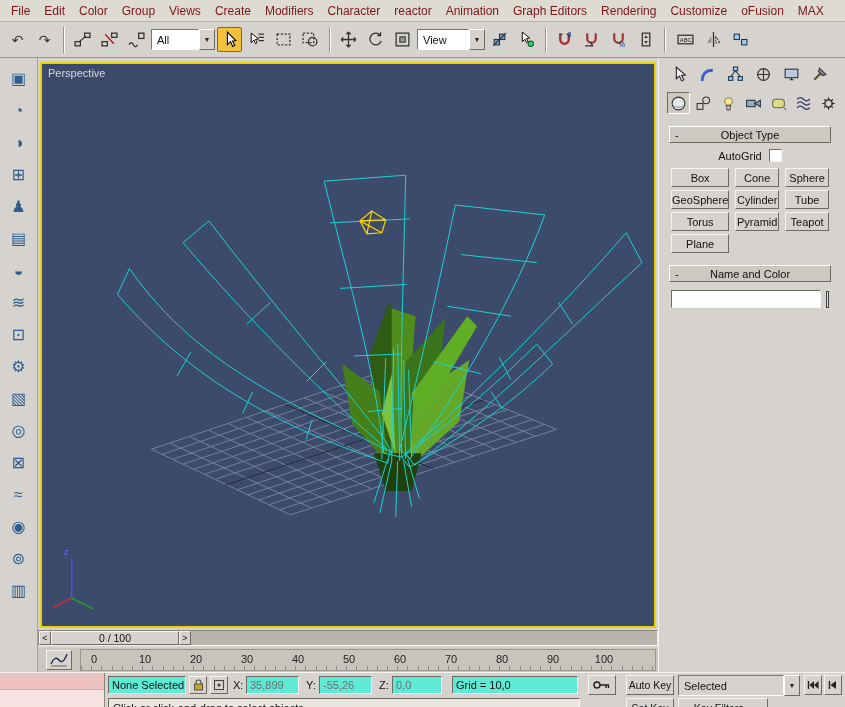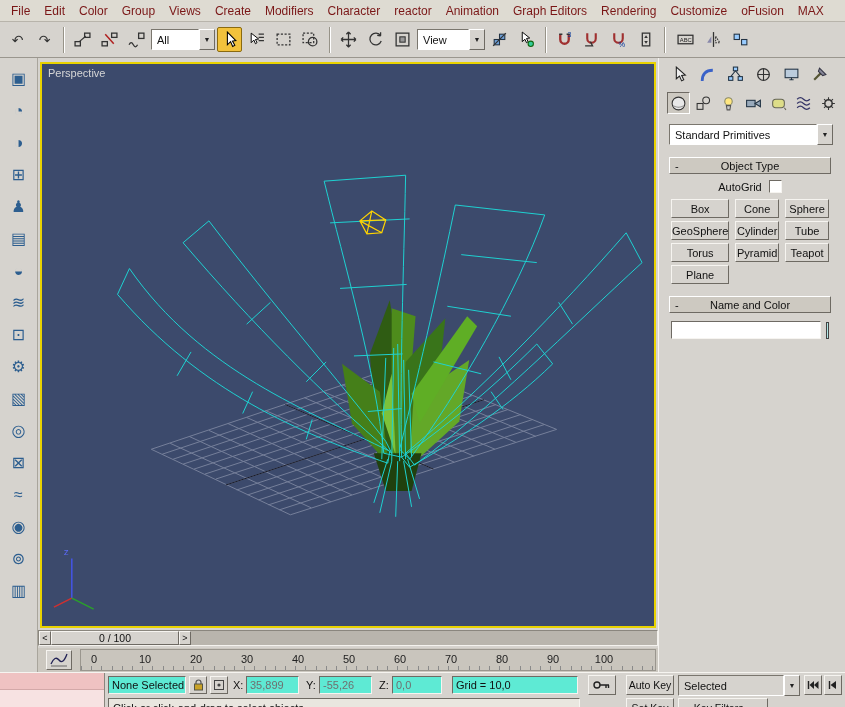--- a/index.html
+++ b/index.html
@@ -479,24 +479,20 @@
         </svg>
     </div>
     <div class="cp-tab2">
       <svg class="ic" viewBox="0 0 16 16">
           <circle cx="8" cy="8" r="3.5" fill="none" stroke="#333" stroke-width="1.4"></circle>
           <path d="M8,2 V5 M8,11 V14 M2,8 H5 M11,8 H14 M3.8,3.8 L6,6 M12.2,3.8 L10,6 M3.8,12.2 L6,10 M12.2,12.2 L10,10" stroke="#333" fill="none"></path>
         </svg>
     </div>
   </div>
 
-  <div class="combo cp-combo">
-    <div class="cfield">Standard Primitives</div>
-    <div class="carrow">▼</div>
-  </div>
 
   <div class="rollout">
     <div class="rollout-header">
       <span class="minus">-</span>
       <span>Object Type</span>
     </div>
     <div class="autogrid-row">
       <span>AutoGrid</span>
       <span class="checkbox sunken"></span>
     </div>

